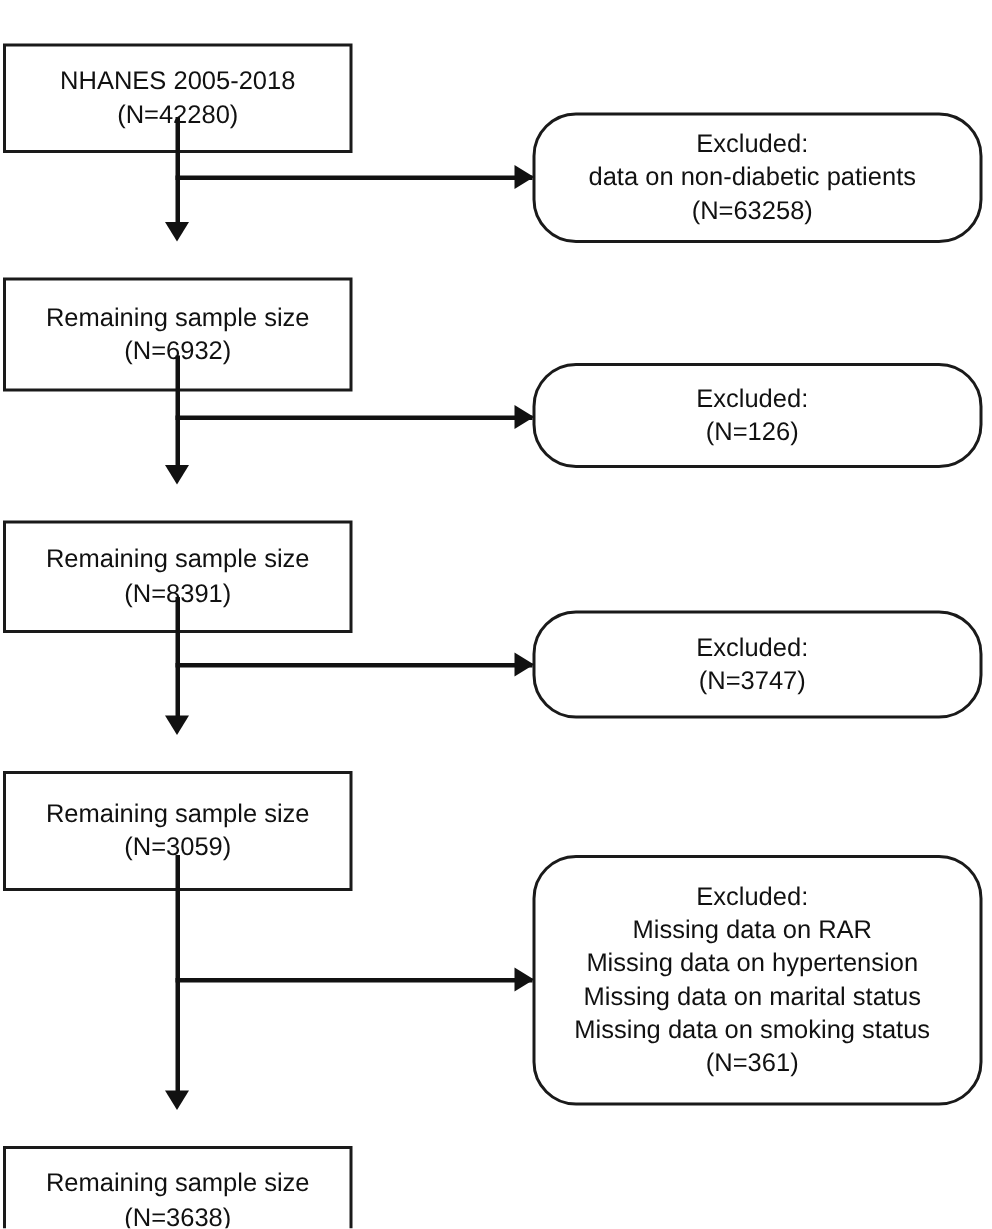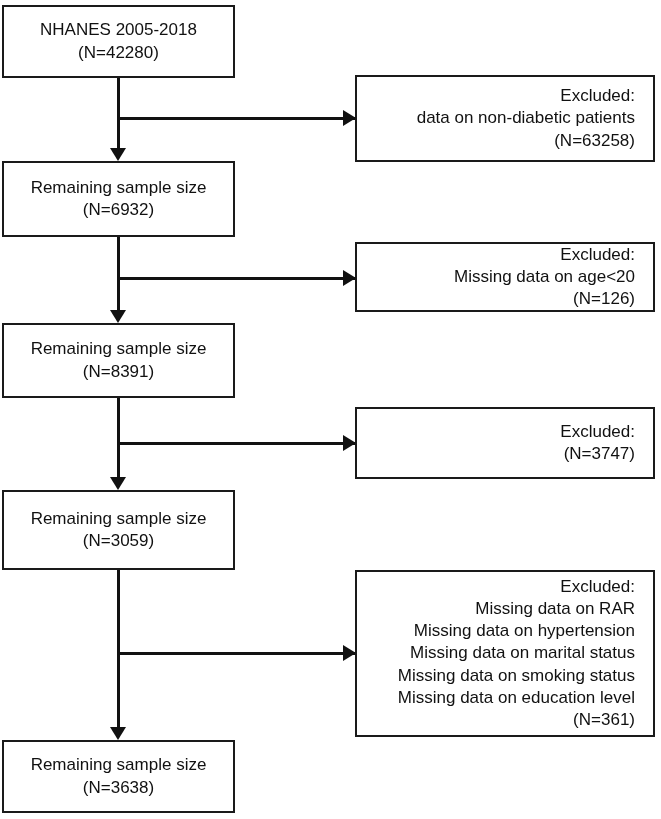--- a/index.html
+++ b/index.html
@@ -26,26 +26,28 @@
     display: flex;
     flex-direction: column;
     justify-content: center;
     font-size: 17px;
     line-height: 1.30;
     color: #111111;
   }
   .node.main {
     align-items: center;
     text-align: center;
+    margin-top: 24px;
   }
   .node.excl {
-    align-items: flex-end;
+    align-items: center;
     text-align: left;
     padding-left: 11px;
     padding-right: 18px;
+    border-radius: 29px;
   }
   .node .line {
     white-space: pre;
     display: block;
   }
   .connector {
     position: absolute;
     background: #111111;
   }
   .v-line {
@@ -102,36 +104,34 @@
   </div>
 
   <div class="node excl" style="left:355px; top:75px; width:300px; height:87px;">
     <span class="line">Excluded:</span>
     <span class="line">data on non-diabetic patients</span>
     <span class="line">(N=63258)</span>
   </div>
 
   <div class="node excl" style="left:355px; top:242px; width:300px; height:70px;">
     <span class="line">Excluded:</span>
-    <span class="line">Missing data on age&lt;20</span>
     <span class="line">(N=126)</span>
   </div>
 
   <div class="node excl" style="left:355px; top:407px; width:300px; height:72px;">
     <span class="line">Excluded:</span>
     <span class="line">(N=3747)</span>
   </div>
 
   <div class="node excl" style="left:355px; top:570px; width:300px; height:167px;">
     <span class="line">Excluded:</span>
     <span class="line">Missing data on RAR</span>
     <span class="line">Missing data on hypertension</span>
     <span class="line">Missing data on marital status</span>
     <span class="line">Missing data on smoking status</span>
-    <span class="line">Missing data on education level</span>
     <span class="line">(N=361)</span>
   </div>
 
   <div class="connector v-line" style="left:117px; top:78px; height:72px;"></div>
   <div class="arrow-down" style="left:110px; top:148px;"></div>
   <div class="connector h-line" style="left:117px; top:117px; width:238px;"></div>
   <div class="arrow-right" style="left:343px; top:110px;"></div>
 
   <div class="connector v-line" style="left:117px; top:237px; height:74px;"></div>
   <div class="arrow-down" style="left:110px; top:310px;"></div>

